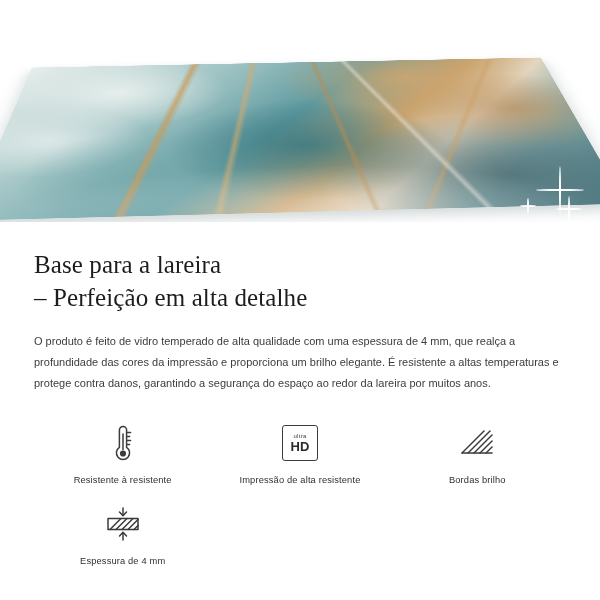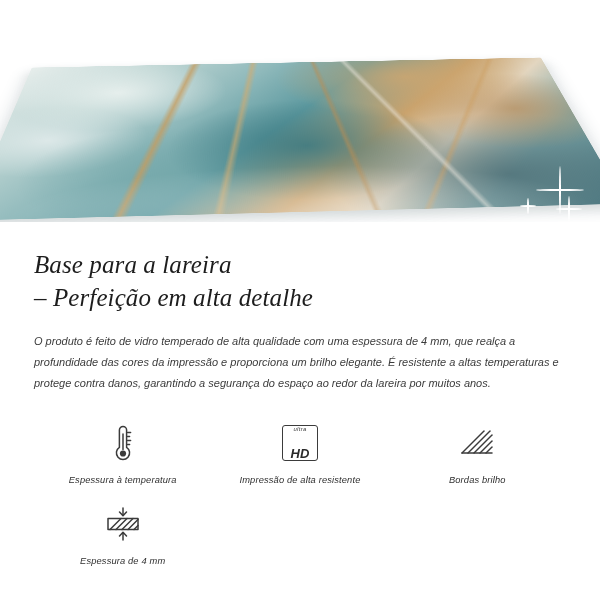--- a/index.html
+++ b/index.html
@@ -94,21 +94,20 @@
     width: 2px;
     height: 100%;
   }
   .sparkle-a { width: 48px; height: 48px; left: 536px; top: 166px; }
   .sparkle-b { width: 26px; height: 26px; left: 556px; top: 196px; }
   .sparkle-c { width: 16px; height: 16px; left: 520px; top: 198px; }
 
   
   .content {
     padding: 26px 34px 0 34px;
-    font-style: italic;
   }
 
   .headline {
     font-family: "Liberation Serif", serif;
     font-size: 25px;
     line-height: 1.33;
     color: #1d1d1d;
     font-weight: 400;
     margin: 0 0 16px 0;
     letter-spacing: 0.1px;
@@ -152,21 +151,21 @@
   }
 
   .hd-box {
     width: 34px;
     height: 34px;
     border: 1.6px solid #3b3b3b;
     border-radius: 3px;
     display: flex;
     flex-direction: column;
     align-items: center;
-    justify-content: space-between;
+    justify-content: center;
     line-height: 1;
   }
   .hd-box .ultra {
     font-size: 6px;
     letter-spacing: 0.3px;
     color: #3b3b3b;
     margin-bottom: 1px;
   }
   .hd-box .hd {
     font-size: 13px;
@@ -203,21 +202,21 @@
 
       <div class="feature">
         <div class="feature-icon">
           <svg width="26" height="42" viewBox="0 0 26 42" fill="none" stroke="#3b3b3b" stroke-width="1.5" stroke-linecap="round">
             <path d="M13 4.5a3.6 3.6 0 0 0-3.6 3.6v17.2a6.6 6.6 0 1 0 7.2 0V8.1A3.6 3.6 0 0 0 13 4.5z"></path>
             <path d="M13 12v15.5"></path>
             <circle cx="13" cy="31.5" r="3.1" fill="#3b3b3b" stroke="none"></circle>
             <path d="M17.6 10.5h3M17.6 14.5h2M17.6 18.5h3M17.6 22.5h2"></path>
           </svg>
         </div>
-        <div class="feature-label">Espessura à temperatura</div>
+        <div class="feature-label">Resistente à resistente</div>
       </div>
 
       <div class="feature">
         <div class="feature-icon">
           <div class="hd-box">
             <span class="ultra">ultra</span>
             <span class="hd">HD</span>
           </div>
         </div>
         <div class="feature-label">Impressão de alta resistente</div>

